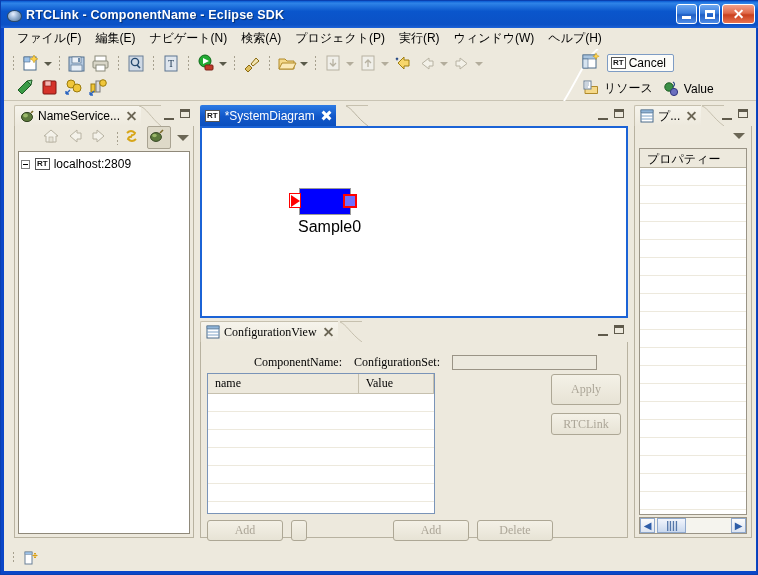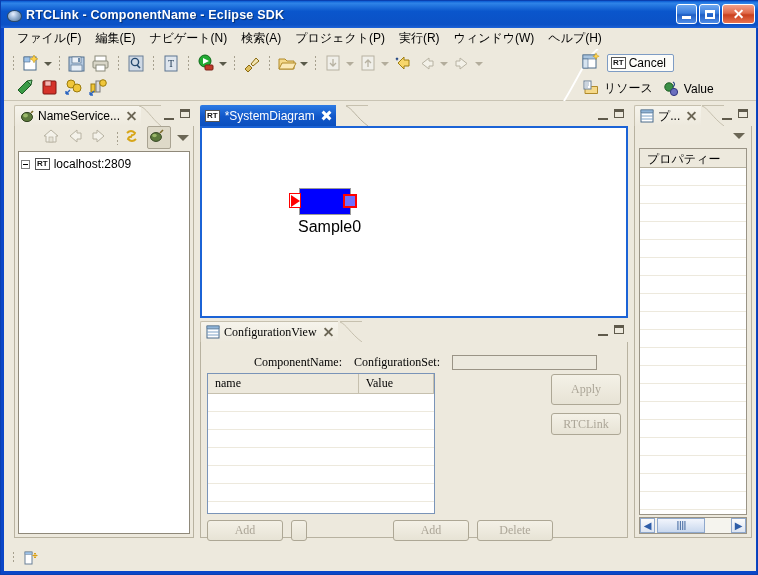--- a/index.html
+++ b/index.html
@@ -226,23 +226,23 @@
   }
   .prop-head{ height:19px; background:#EDE9DD; border-bottom:1px solid #b8b2a0; font-size:12px; padding:2px 0 0 7px; box-sizing:border-box;}
   .prop-row{ height:17px; border-bottom:1px solid #EDE9DD; }
   .hscroll{
     position:absolute; left:4px; right:4px; bottom:3px; height:17px;
     background:#F5F4EE; border:1px solid #9a9486; box-sizing:border-box;
     display:flex; align-items:center;
   }
   .sbtn{ width:15px; height:15px; display:flex;align-items:center;justify-content:center;
     background: linear-gradient(to bottom,#FBFBFB,#DDE5F2); border:1px solid #8FA8CC; box-sizing:border-box; color:#2F5EA8; font-size:10px;}
-  .sthumb{ width:48px; height:15px; margin-left:2px;
+  .sthumb{ width:29px; height:15px; margin-left:2px;
     background: linear-gradient(to bottom,#F2F5FC,#C9D8EE); border:1px solid #8FA8CC; box-sizing:border-box;
-    display:flex;align-items:center;justify-content:center; color:#5577AA; font-size:12px; letter-spacing:-1px;}
+    display:flex;align-items:center;justify-content:center; color:#5577AA; font-size:14px; letter-spacing:-1px;}
   .sbtn.right{ margin-left:auto; }
 
   
   .statusbar{
     position:absolute; left:3px; top:543px; width:752px; height:27px;
     background:#EDE9DD;
   }
   .status-inner{ display:flex; align-items:center; height:27px; padding-left:6px; gap:6px; }
   .status-icon{ width:14px; height:16px; position:relative; }
   svg { display:block; }

